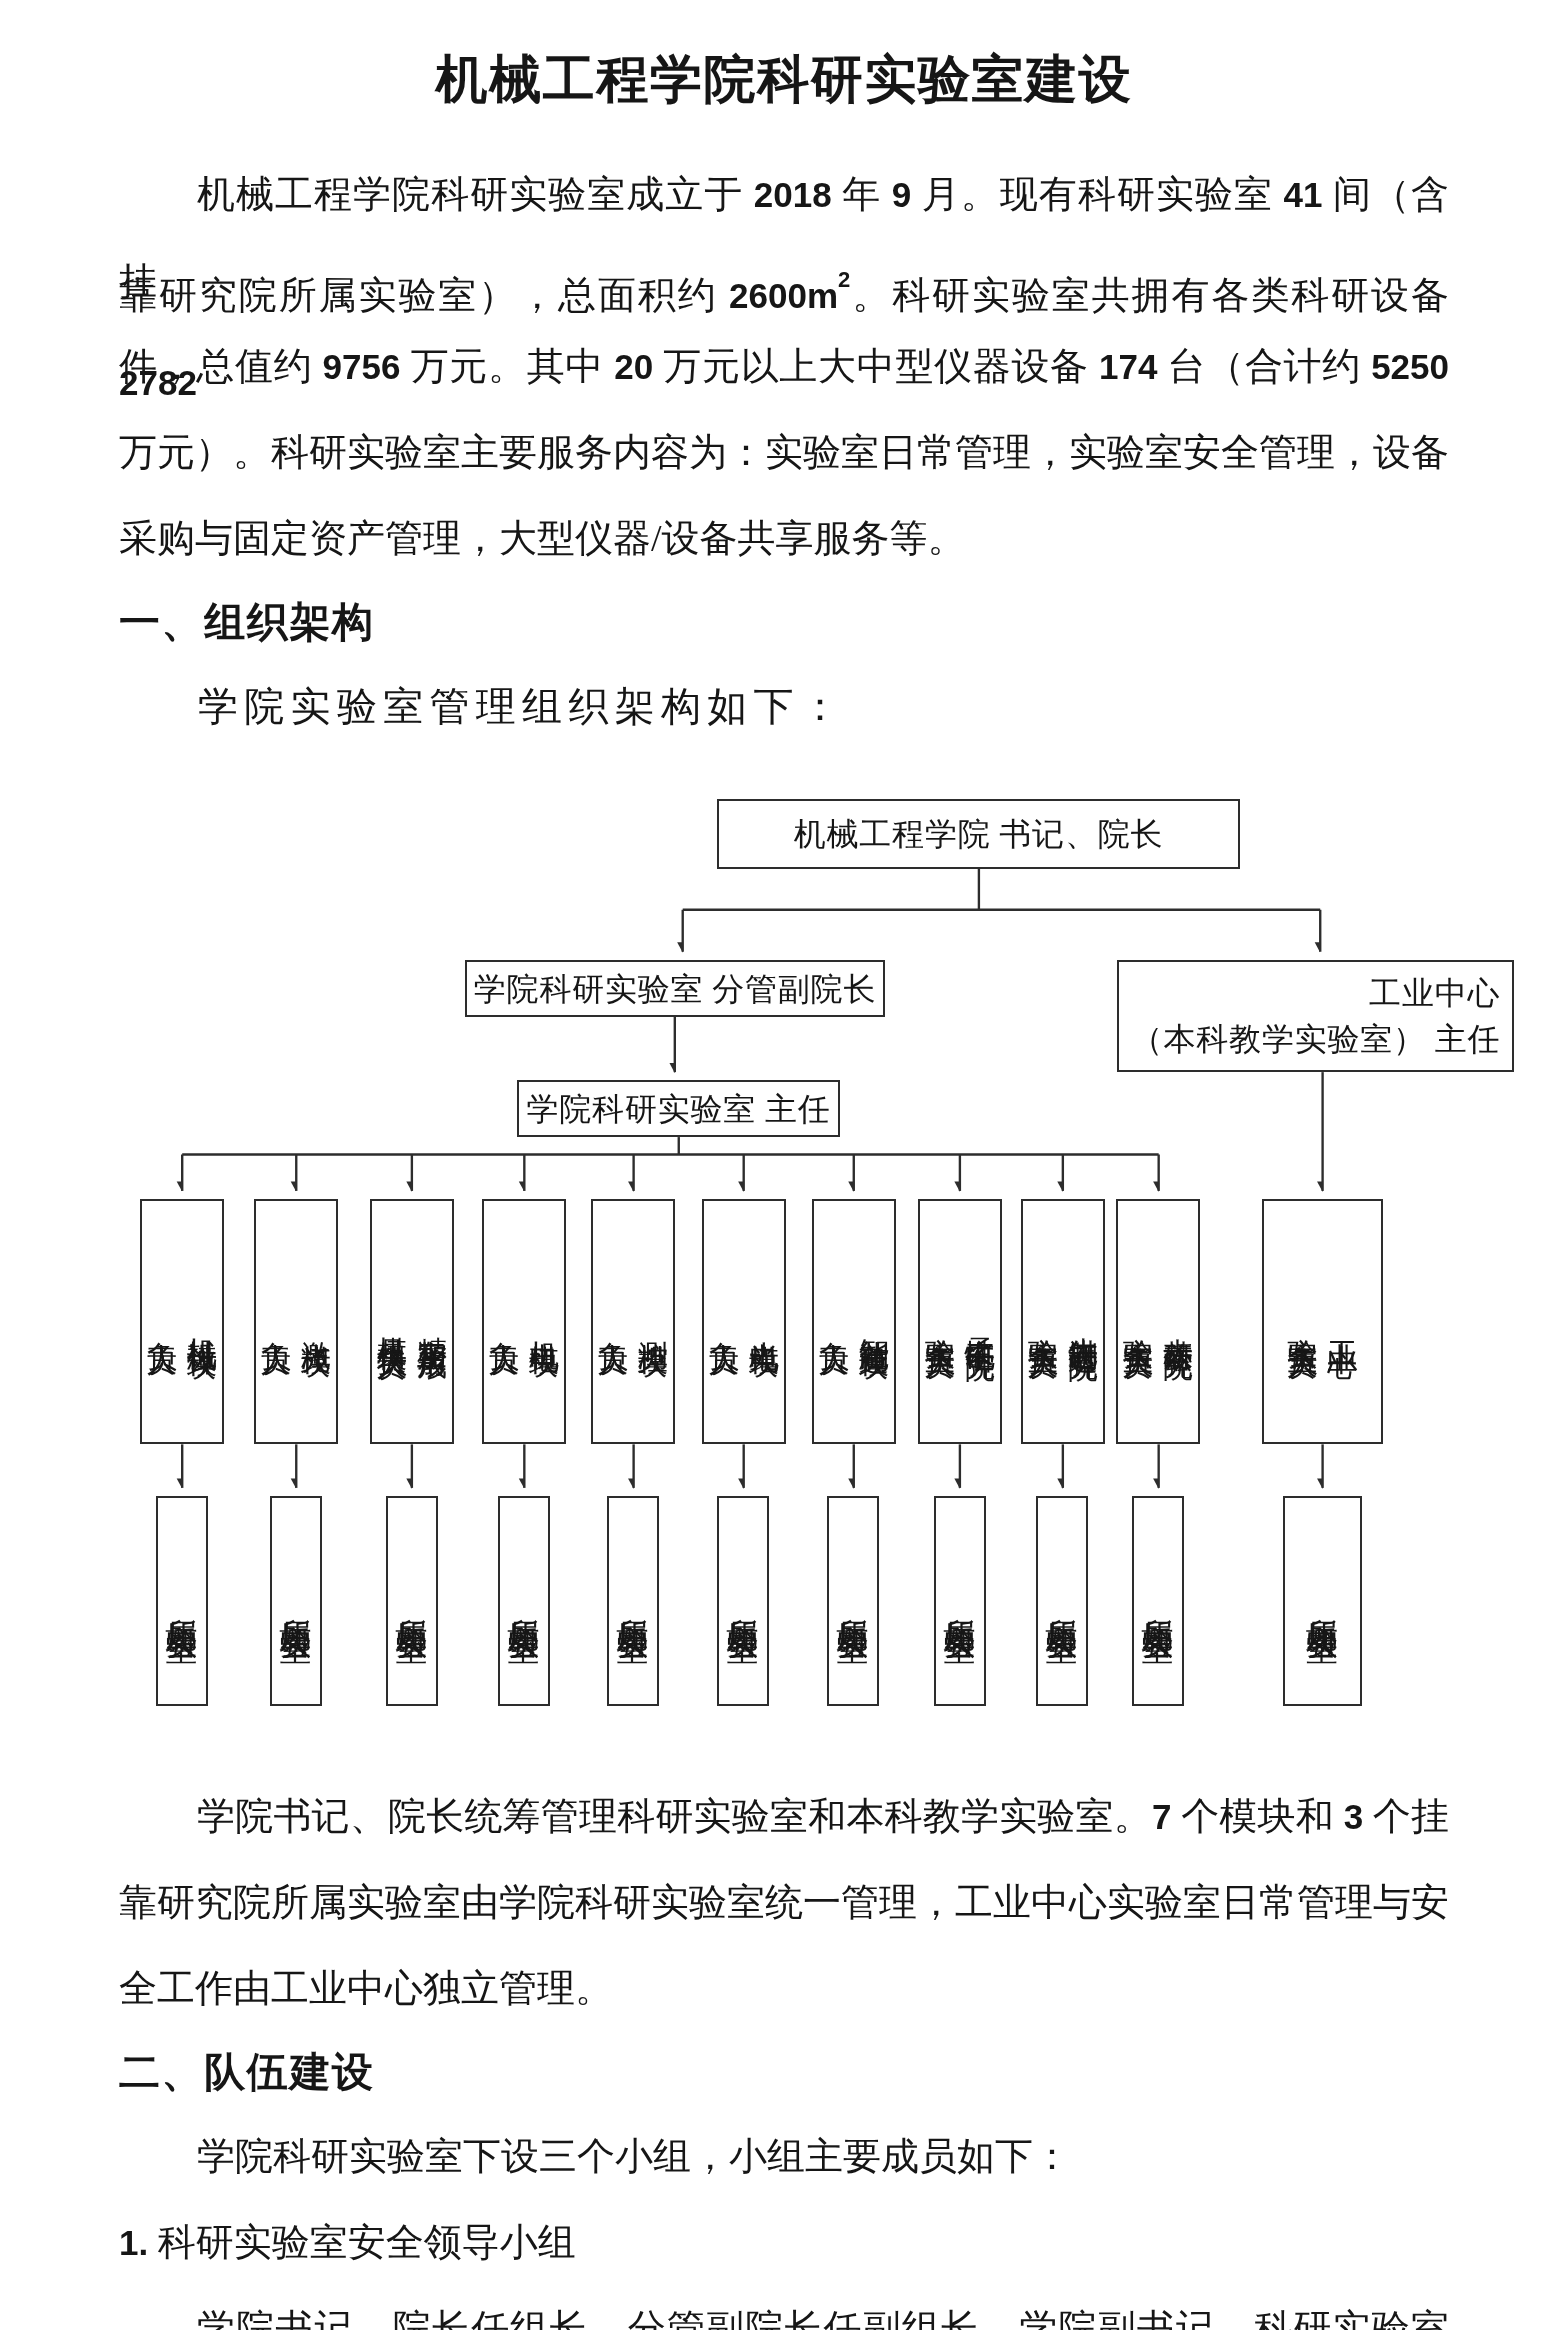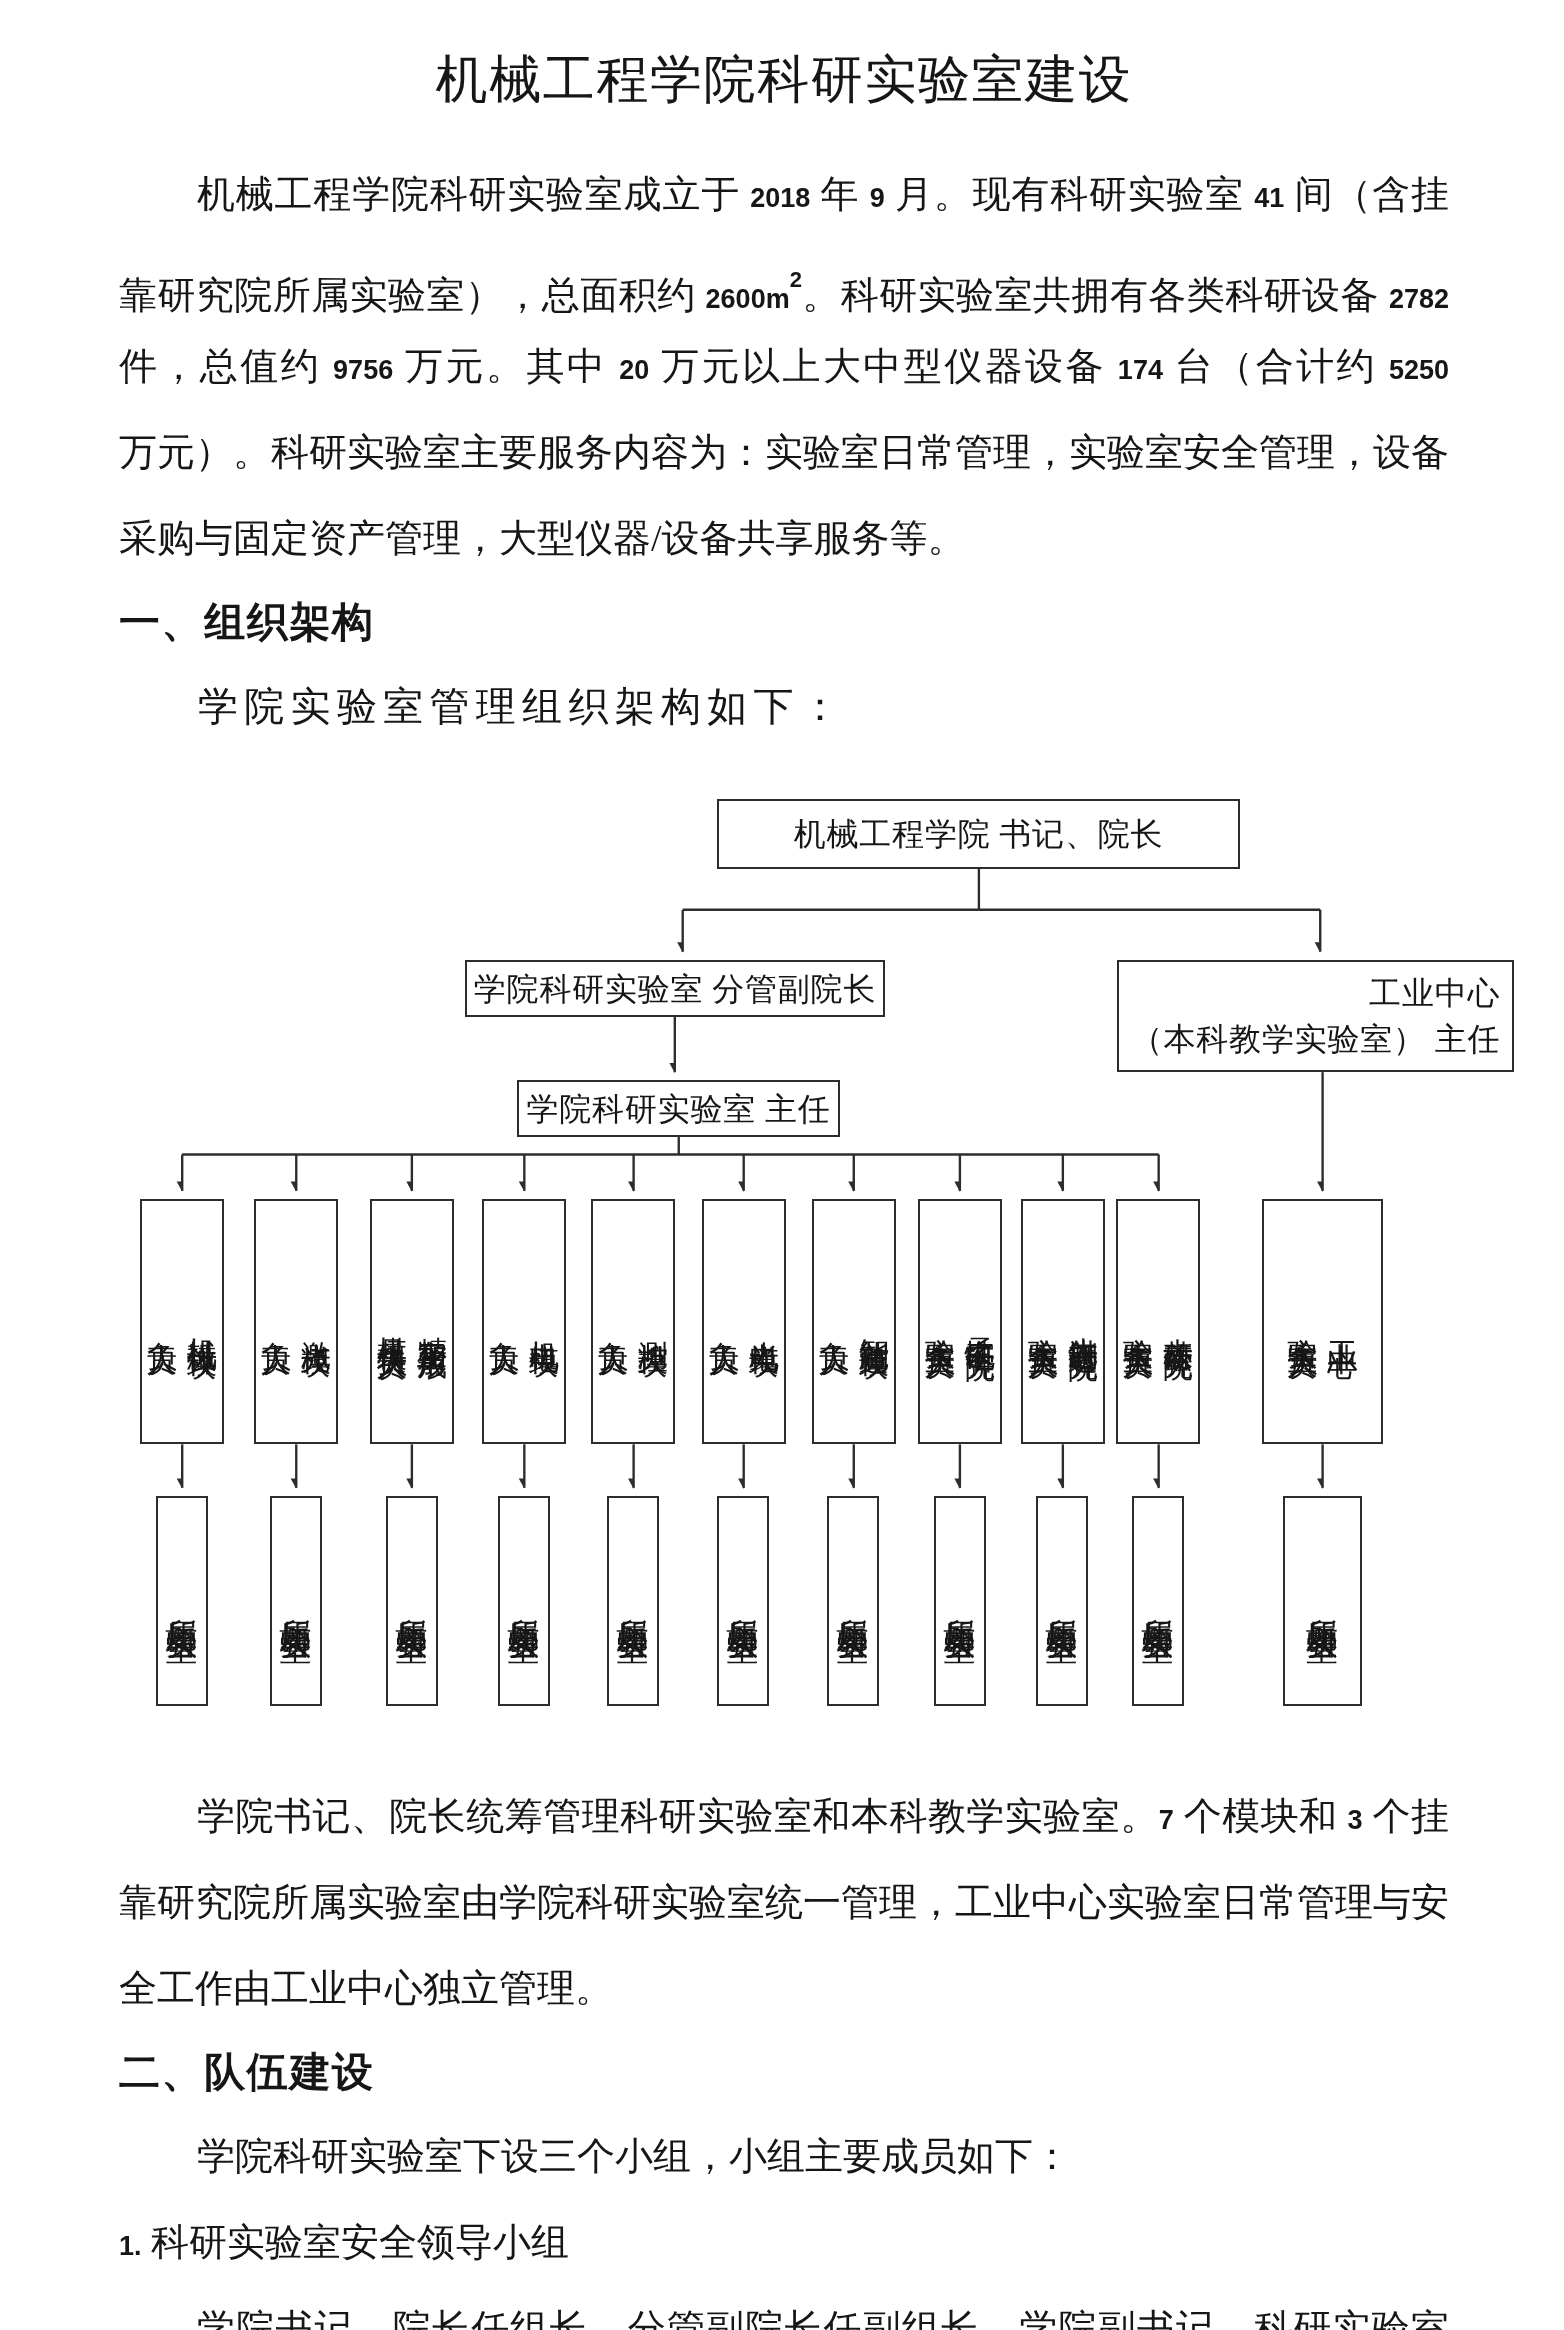--- a/index.html
+++ b/index.html
@@ -3,32 +3,32 @@
 <meta charset="utf-8">
 <style>
   html,body{margin:0;padding:0;background:#ffffff;}
   body{
     width:1565px;height:2330px;overflow:hidden;
     color:#161616;
     font-family:"Liberation Serif","DejaVu Serif",serif;
   }
   .page{padding:35px 116px 0 119px;box-sizing:border-box;}
   .title{
-    font-size:52px;font-weight:normal;text-align:center;
+    font-size:52px;font-weight:bold;text-align:center;
     height:89px;line-height:89px;margin-bottom:27px;
     letter-spacing:1.6px;
   }
   .line{
     font-size:38px;height:86px;line-height:86px;
   }
   .line.ind{text-indent:78px;}
   .line.just{text-align:justify;text-align-last:justify;}
   .num{
     font-family:"Liberation Sans","DejaVu Sans",sans-serif;
-    font-weight:bold;font-size:27px;
+    font-weight:bold;font-size:35px;
   }
   .sup{vertical-align:20.6px;font-size:22px;}
   .heading{
     font-size:41px;font-weight:bold;
     font-family:"Liberation Sans","DejaVu Sans",sans-serif;
     height:82px;line-height:82px;letter-spacing:1.6px;
   }
   .intro{
     font-size:40px;height:87px;line-height:87px;
     letter-spacing:6.3px;text-indent:79px;

